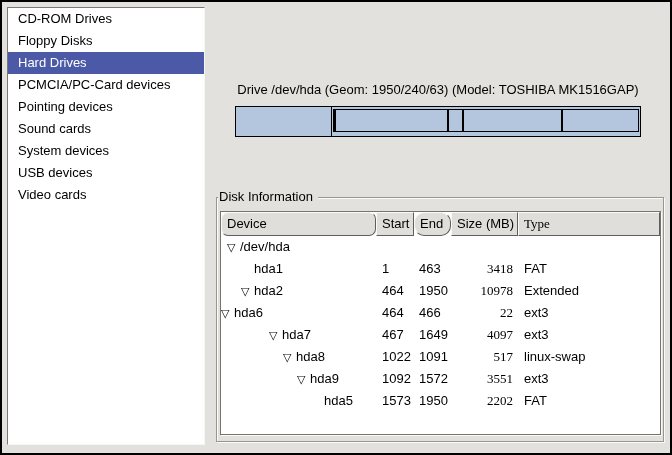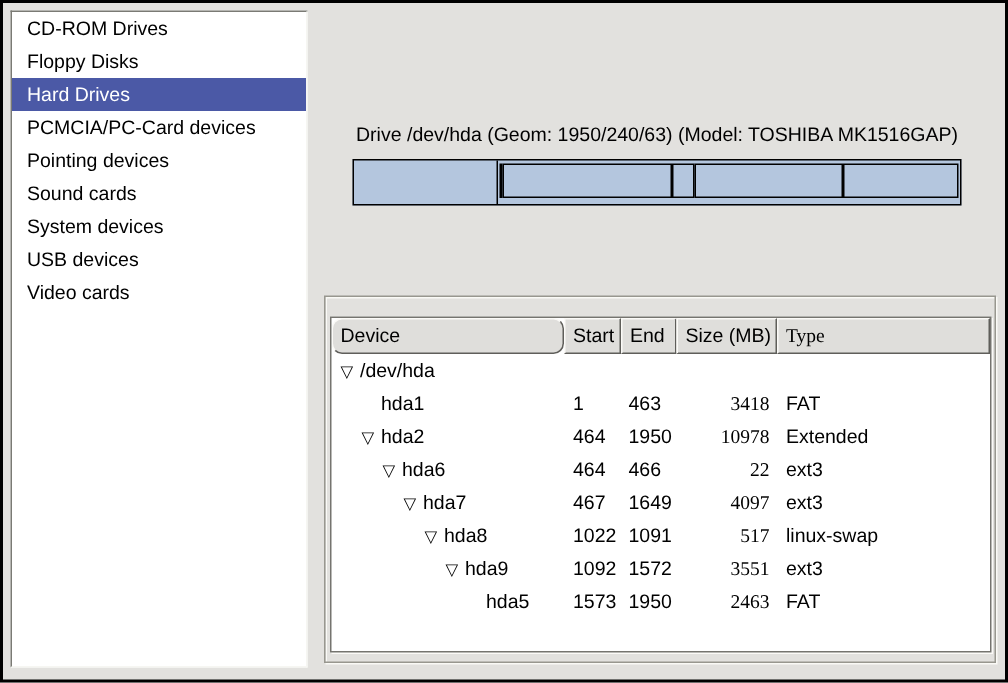--- a/index.html
+++ b/index.html
@@ -100,21 +100,21 @@
     border-left:1px solid #fbfaf7;
     border-right:1px solid #5f5e5a;
     border-bottom:1px solid #5f5e5a;
     padding-left:5px;
     line-height:21px;
     white-space:nowrap; overflow:hidden;
     cursor:default;
   }
   .w-dev  { width:155px;border-radius:7px; }
   .w-start{ width:38px;  }
-  .w-end  { width:37px;  }
+  .w-end  { width:37px;border-radius:10px;  }
   .w-size { width:67px;  }
   .w-type { flex:1;font-family:Liberation Serif, serif;      }
 
   .trow { display:flex; height:22px; line-height:22px; cursor:default; }
   .c { box-sizing:border-box; white-space:nowrap; overflow:hidden; }
   .c-dev   { width:155px; }
   .c-start { width:38px; padding-left:6px; }
   .c-end   { width:37px; padding-left:5px; }
   .c-size  { width:67px; text-align:right; padding-right:5px;font-family:Liberation Serif, serif; }
   .c-type  { flex:1; padding-left:6px; }
@@ -146,20 +146,21 @@
   <div id="extended-region">
       <div class="seg" style="width: 0.2%;"></div>
       <div class="seg" style="width: 37.3%;"></div>
       <div class="seg" style="width: 4.7%;"></div>
       <div class="seg" style="width: 32.4%;"></div>
       <div class="seg" style="width: 25.4%;"></div>
     </div>
 </div>
 
 <div id="disk-frame">
+  <div id="disk-frame-label">Disk Information</div>
 
   <div id="disk-table">
     <div id="table-header">
       <div class="hcell w-dev">Device</div>
       <div class="hcell w-start">Start</div>
       <div class="hcell w-end">End</div>
       <div class="hcell w-size">Size (MB)</div>
       <div class="hcell w-type">Type</div>
     </div>
     <div id="table-body">
@@ -178,21 +179,21 @@
           <div class="c c-type">FAT</div>
         </div>
         <div class="trow">
           <div class="c c-dev" style="padding-left: 20px;"><span class="tri">▽</span><span>hda2</span></div>
           <div class="c c-start">464</div>
           <div class="c c-end">1950</div>
           <div class="c c-size">10978</div>
           <div class="c c-type">Extended</div>
         </div>
         <div class="trow">
-          <div class="c c-dev" style="padding-left: 34px;"><span class="tri">▽</span><span>hda6</span></div>
+          <div class="c c-dev" style=""><span class="tri">▽</span><span>hda6</span></div>
           <div class="c c-start">464</div>
           <div class="c c-end">466</div>
           <div class="c c-size">22</div>
           <div class="c c-type">ext3</div>
         </div>
         <div class="trow">
           <div class="c c-dev" style="padding-left: 48px;"><span class="tri">▽</span><span>hda7</span></div>
           <div class="c c-start">467</div>
           <div class="c c-end">1649</div>
           <div class="c c-size">4097</div>
@@ -209,18 +210,18 @@
           <div class="c c-dev" style="padding-left: 76px;"><span class="tri">▽</span><span>hda9</span></div>
           <div class="c c-start">1092</div>
           <div class="c c-end">1572</div>
           <div class="c c-size">3551</div>
           <div class="c c-type">ext3</div>
         </div>
         <div class="trow">
           <div class="c c-dev" style="padding-left: 90px;"><span class="tri"></span><span>hda5</span></div>
           <div class="c c-start">1573</div>
           <div class="c c-end">1950</div>
-          <div class="c c-size">2463</div>
+          <div class="c c-size">2202</div>
           <div class="c c-type">FAT</div>
         </div>
       </div>
   </div>
 </div>
 
 </body></html>

